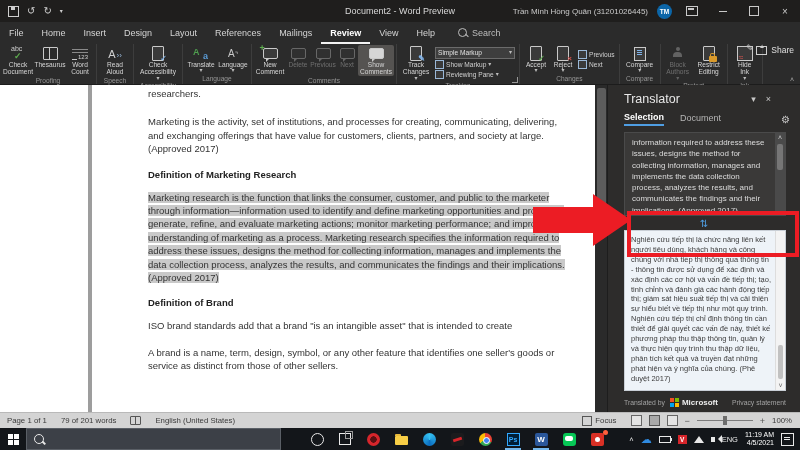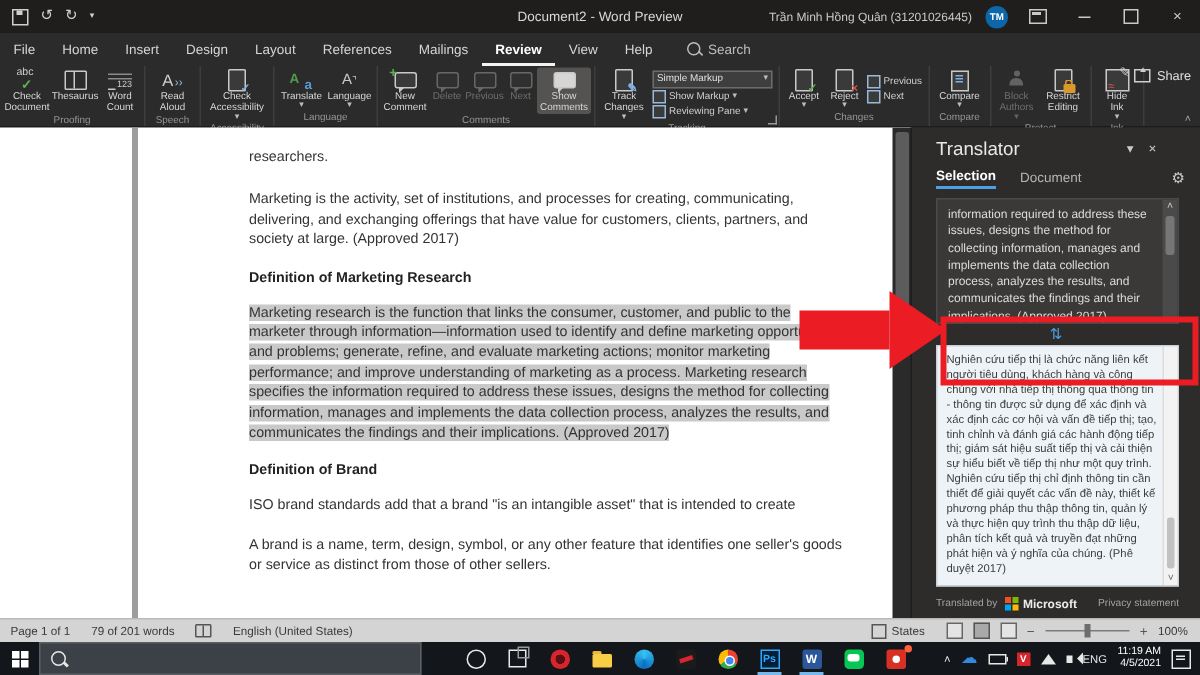--- a/index.html
+++ b/index.html
@@ -81,21 +81,21 @@
   .dlaunch{position:absolute;right:1px;bottom:1px;width:5px;height:5px;border-right:1px solid #999;border-bottom:1px solid #999;}
   .share{position:absolute;right:6px;top:1px;display:flex;align-items:center;gap:4px;color:#e0e0e0;font-size:8.5px;}
   .i-share{width:9px;height:7px;border:1px solid #d0d0d0;position:relative;}
   .i-share::after{content:"";position:absolute;left:3px;top:-4px;border:2px solid transparent;border-bottom:3px solid #d0d0d0;}
   .rib-collapse{position:absolute;right:6px;bottom:1px;color:#aaa;font-size:7px;}
   
   .docarea{position:absolute;top:85px;left:0;right:192px;bottom:37px;background:#fff;overflow:hidden;}
   .page-strip{position:absolute;left:88px;top:0;bottom:0;width:4px;background:#9d9d9d;}
   .doc-scroll{position:absolute;right:0;top:0;bottom:0;width:13px;background:#2a2a2a;}
   .doc-scroll .thumb{position:absolute;left:2px;right:2px;top:3px;height:42%;background:#5c5c5c;border-radius:2px;}
-  .doc-text{position:absolute;left:92px;right:13px;top:0;bottom:0;padding:13px 28px 0 56px;color:#333;margin-left:18px;}
+  .doc-text{position:absolute;left:92px;right:13px;top:0;bottom:0;padding:2px 28px 0 56px;color:#333;}
   .doc-text p{margin:0 0 13px;font-size:9.5px;line-height:13.4px;}
   .doc-text h4{margin:10px 0 11px;font-size:9.5px;color:#222;}
   .selbg{background:#c9c9c9;}
   
   .pane{position:absolute;top:85px;right:0;width:192px;bottom:37px;background:#2d2c2b;
         border-left:1px solid #1d1d1d;display:flex;flex-direction:column;color:#e3e3e3;}
   .pane-head{display:flex;align-items:center;padding:7px 24px 2px 16px;}
   .pane-title{font-size:12.5px;color:#e8e8e8;flex:1;}
   .pane-hicon{color:#c9c9c9;font-size:9px;padding:0 5px;}
   .pane-tabs{display:flex;align-items:center;padding:4px 10px 5px 16px;gap:16px;}
@@ -531,21 +531,21 @@
   <div class="statusbar">
     <span class="sb-item">Page 1 of 1</span>
     <span class="sb-item">79 of 201 words</span>
     <span class="sb-item">
         <span class="i-sbbook"></span>
       </span>
     <span class="sb-item">English (United States)</span>
     <div class="sb-right">
       <span class="sb-item" style="gap:3px">
         <span class="i-focus"></span>
-        <span>States</span>
+        <span>Focus</span>
       </span>
       <span class="vicon"></span>
       <span class="vicon active"></span>
       <span class="vicon"></span>
       <span class="zpm">−</span>
       <span class="zoomtrack">
           <span class="zoomthumb"></span>
         </span>
       <span class="zpm">+</span>
       <span>100%</span>

